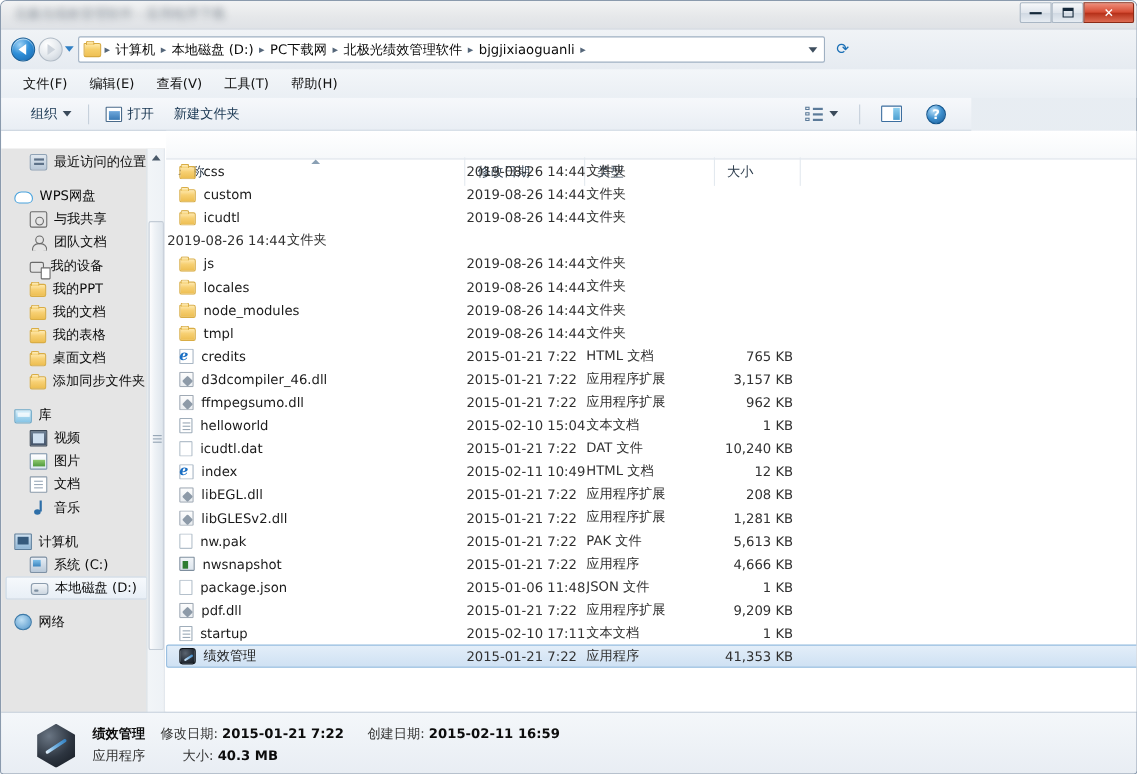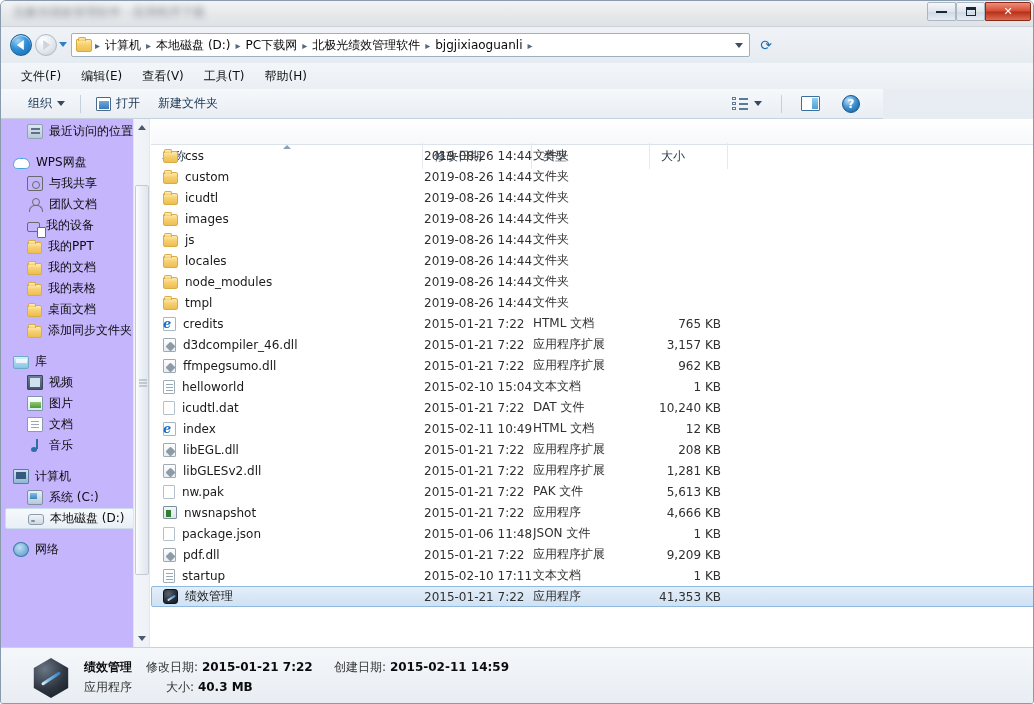--- a/index.html
+++ b/index.html
@@ -188,22 +188,22 @@
     border: 1px solid #14558c; color: #fff; font-size: 12px; font-weight: bold;
     display: flex; align-items: center; justify-content: center;
   }
 
   
   .bodyarea {
     position: absolute; left: 0; top: 118px; width: 1034px; height: 528px;
     background: #ffffff;
   }
   .sidebar {
-    position: absolute; left: 0; top: 0; width: 149px; height: 528px;
-    background: #c4b5fd; overflow: hidden;
+    position: absolute; left: 0; top: 16px; width: 149px; height: 528px;
+    background: #e5e5e5; overflow: hidden;
     border-right: 1px solid #e3e8ee;
   }
   .sb-scroll {
     position: absolute; left: 0; top: 0; width: 133px; height: 528px;
     padding-top: 2px;
   }
   .sb-item {
     height: 21px; display: flex; align-items: center; gap: 6px;
     padding-left: 12px; color: #0b0b0b; font-size: 12px; white-space: nowrap; cursor: default;
   }
@@ -620,24 +620,20 @@
           <div class="row">
             <div class="cell c1">
               <span class="fi fi-folder"></span>
               <span>icudtl</span>
             </div>
             <div class="cell c2">2019-08-26 14:44</div>
             <div class="cell c3">文件夹</div>
             <div class="cell c4"></div>
           </div>
           <div class="row">
-            <div class="cell c1">
-              <span class="fi fi-folder"></span>
-              <span>images</span>
-            </div>
             <div class="cell c2">2019-08-26 14:44</div>
             <div class="cell c3">文件夹</div>
             <div class="cell c4"></div>
           </div>
           <div class="row">
             <div class="cell c1">
               <span class="fi fi-folder"></span>
               <span>js</span>
             </div>
             <div class="cell c2">2019-08-26 14:44</div>
@@ -806,21 +802,21 @@
       <div class="hexicon"></div>
     </div>
     <div class="st-title">绩效管理</div>
     <div class="st-sub">应用程序</div>
     <div class="st-f1">
       <span>修改日期:</span>
       <span class="bold">2015-01-21 7:22</span>
     </div>
     <div class="st-f3">
       <span>创建日期:</span>
-      <span class="bold">2015-02-11 14:59</span>
+      <span class="bold">2015-02-11 16:59</span>
     </div>
     <div class="st-f2">
       <span>大小:</span>
       <span class="bold">40.3 MB</span>
     </div>
   </div>
 
 </div>
 
 </body></html>

